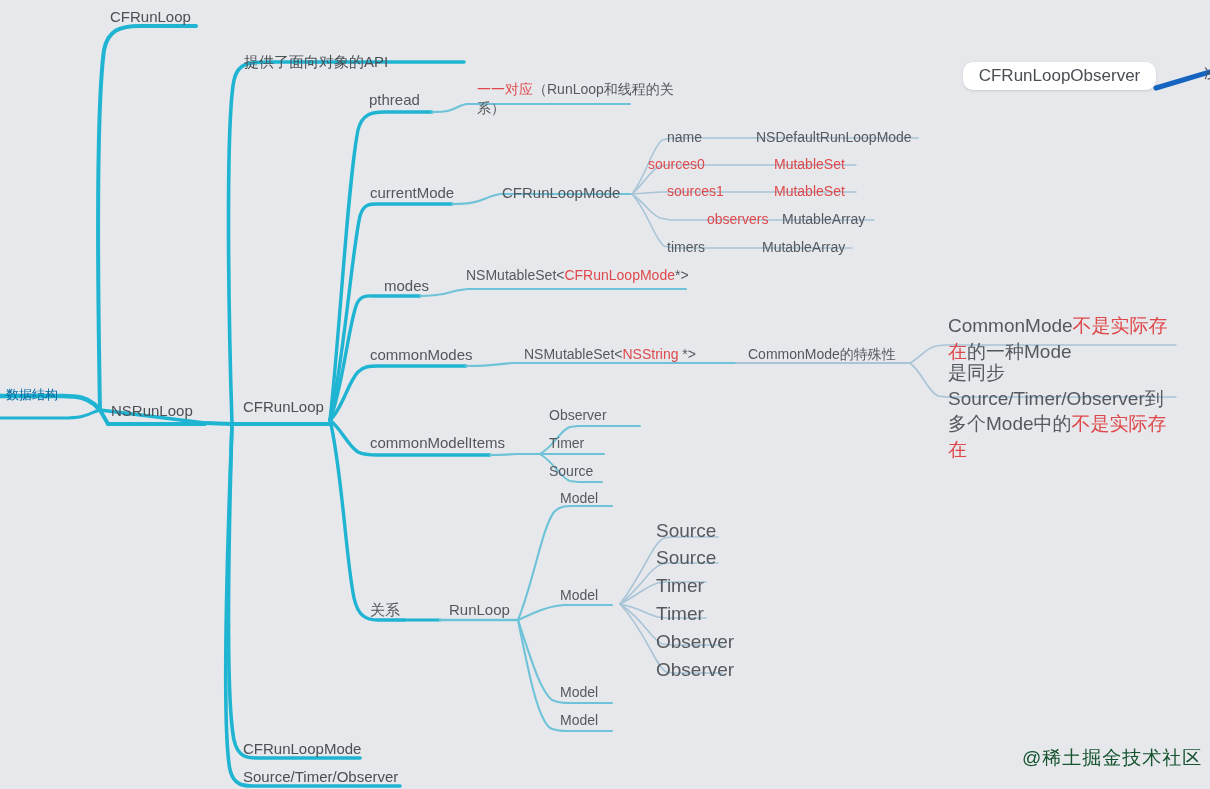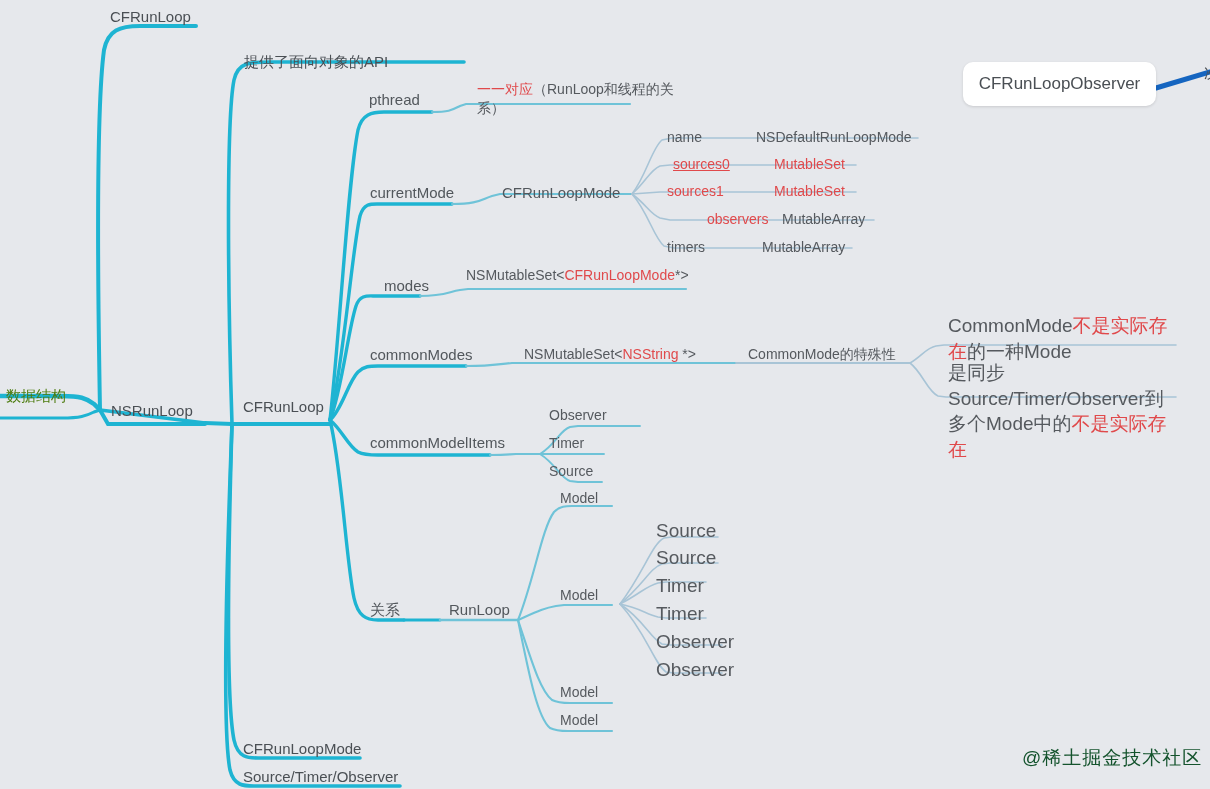--- a/index.html
+++ b/index.html
@@ -12,21 +12,21 @@
   }
   #canvas{position:absolute;left:0;top:0;width:1210px;height:789px;}
   svg.edges{position:absolute;left:0;top:0;width:1210px;height:789px;pointer-events:none;}
   .node{
     position:absolute;
     color:#4d5156;
     white-space:nowrap;
     line-height:1.35;
   }
   .node.wrap{white-space:normal;}
-  .t-root{font-size:15px;color:#4d7c0f;}
+  .t-root{font-size:13px;color:#0369a1;}
   .t-l1{font-size:15px;color:#4a4f54;}
   .t-l2{font-size:15px;color:#4a4f54;}
   .t-l3{font-size:15px;color:#52575c;}
   .t-l4{font-size:14px;color:#55595e;}
   .t-l5{font-size:19px;color:#55595e;}
   .red{color:#e0494b;}
   .allred{color:#e0494b;}
   .card{
     position:absolute;
     background:#ffffff;
@@ -157,21 +157,21 @@
 
   <div class="node t-l4 wrap" style="left:477px;top:80px;width:200px;">
     <span class="red">一一对应</span><span>（RunLoop和线程的关</span><span>系）</span>
   </div>
 
   <div class="node t-l3" style="left:502px;top:183px;">CFRunLoopMode</div>
 
   <div class="node t-l4" style="left:667px;top:128px;">name</div>
   <div class="node t-l4" style="left:756px;top:128px;">NSDefaultRunLoopMode</div>
 
-  <div class="node t-l4 allred" style="left:673px;top:155px;text-decoration:underline;">sources0</div>
+  <div class="node t-l4 allred" style="left:648px;top:155px;">sources0</div>
   <div class="node t-l4 allred" style="left:774px;top:155px;">MutableSet</div>
 
   <div class="node t-l4 allred" style="left:667px;top:182px;">sources1</div>
   <div class="node t-l4 allred" style="left:774px;top:182px;">MutableSet</div>
 
   <div class="node t-l4 allred" style="left:667px;top:210px;margin-left:40px;">observers</div>
   <div class="node t-l4" style="left:782px;top:210px;">MutableArray</div>
 
   <div class="node t-l4" style="left:667px;top:238px;">timers</div>
   <div class="node t-l4" style="left:762px;top:238px;">MutableArray</div>
@@ -205,21 +205,21 @@
   <div class="node t-l4" style="left:560px;top:683px;">Model</div>
   <div class="node t-l4" style="left:560px;top:711px;">Model</div>
 
   <div class="node t-l5" style="left:656px;top:518px;">Source</div>
   <div class="node t-l5" style="left:656px;top:545px;">Source</div>
   <div class="node t-l5" style="left:656px;top:573px;">Timer</div>
   <div class="node t-l5" style="left:656px;top:601px;">Timer</div>
   <div class="node t-l5" style="left:656px;top:629px;">Observer</div>
   <div class="node t-l5" style="left:656px;top:657px;">Observer</div>
 
-  <div class="card" style="left:963px;top:62px;width:193px;height:44px;text-align:right;">
+  <div class="card" style="left:963px;top:62px;width:193px;height:28px;text-align:right;">
     <span>CFRunLoopObserver</span>
   </div>
 
   <div class="cut-text" style="left:1204px;top:64px;width:6px;">次</div>
 
   <div class="watermark" style="left:1022px;top:745px;">@稀土掘金技术社区</div>
 
 </div>
 
 </body></html>

